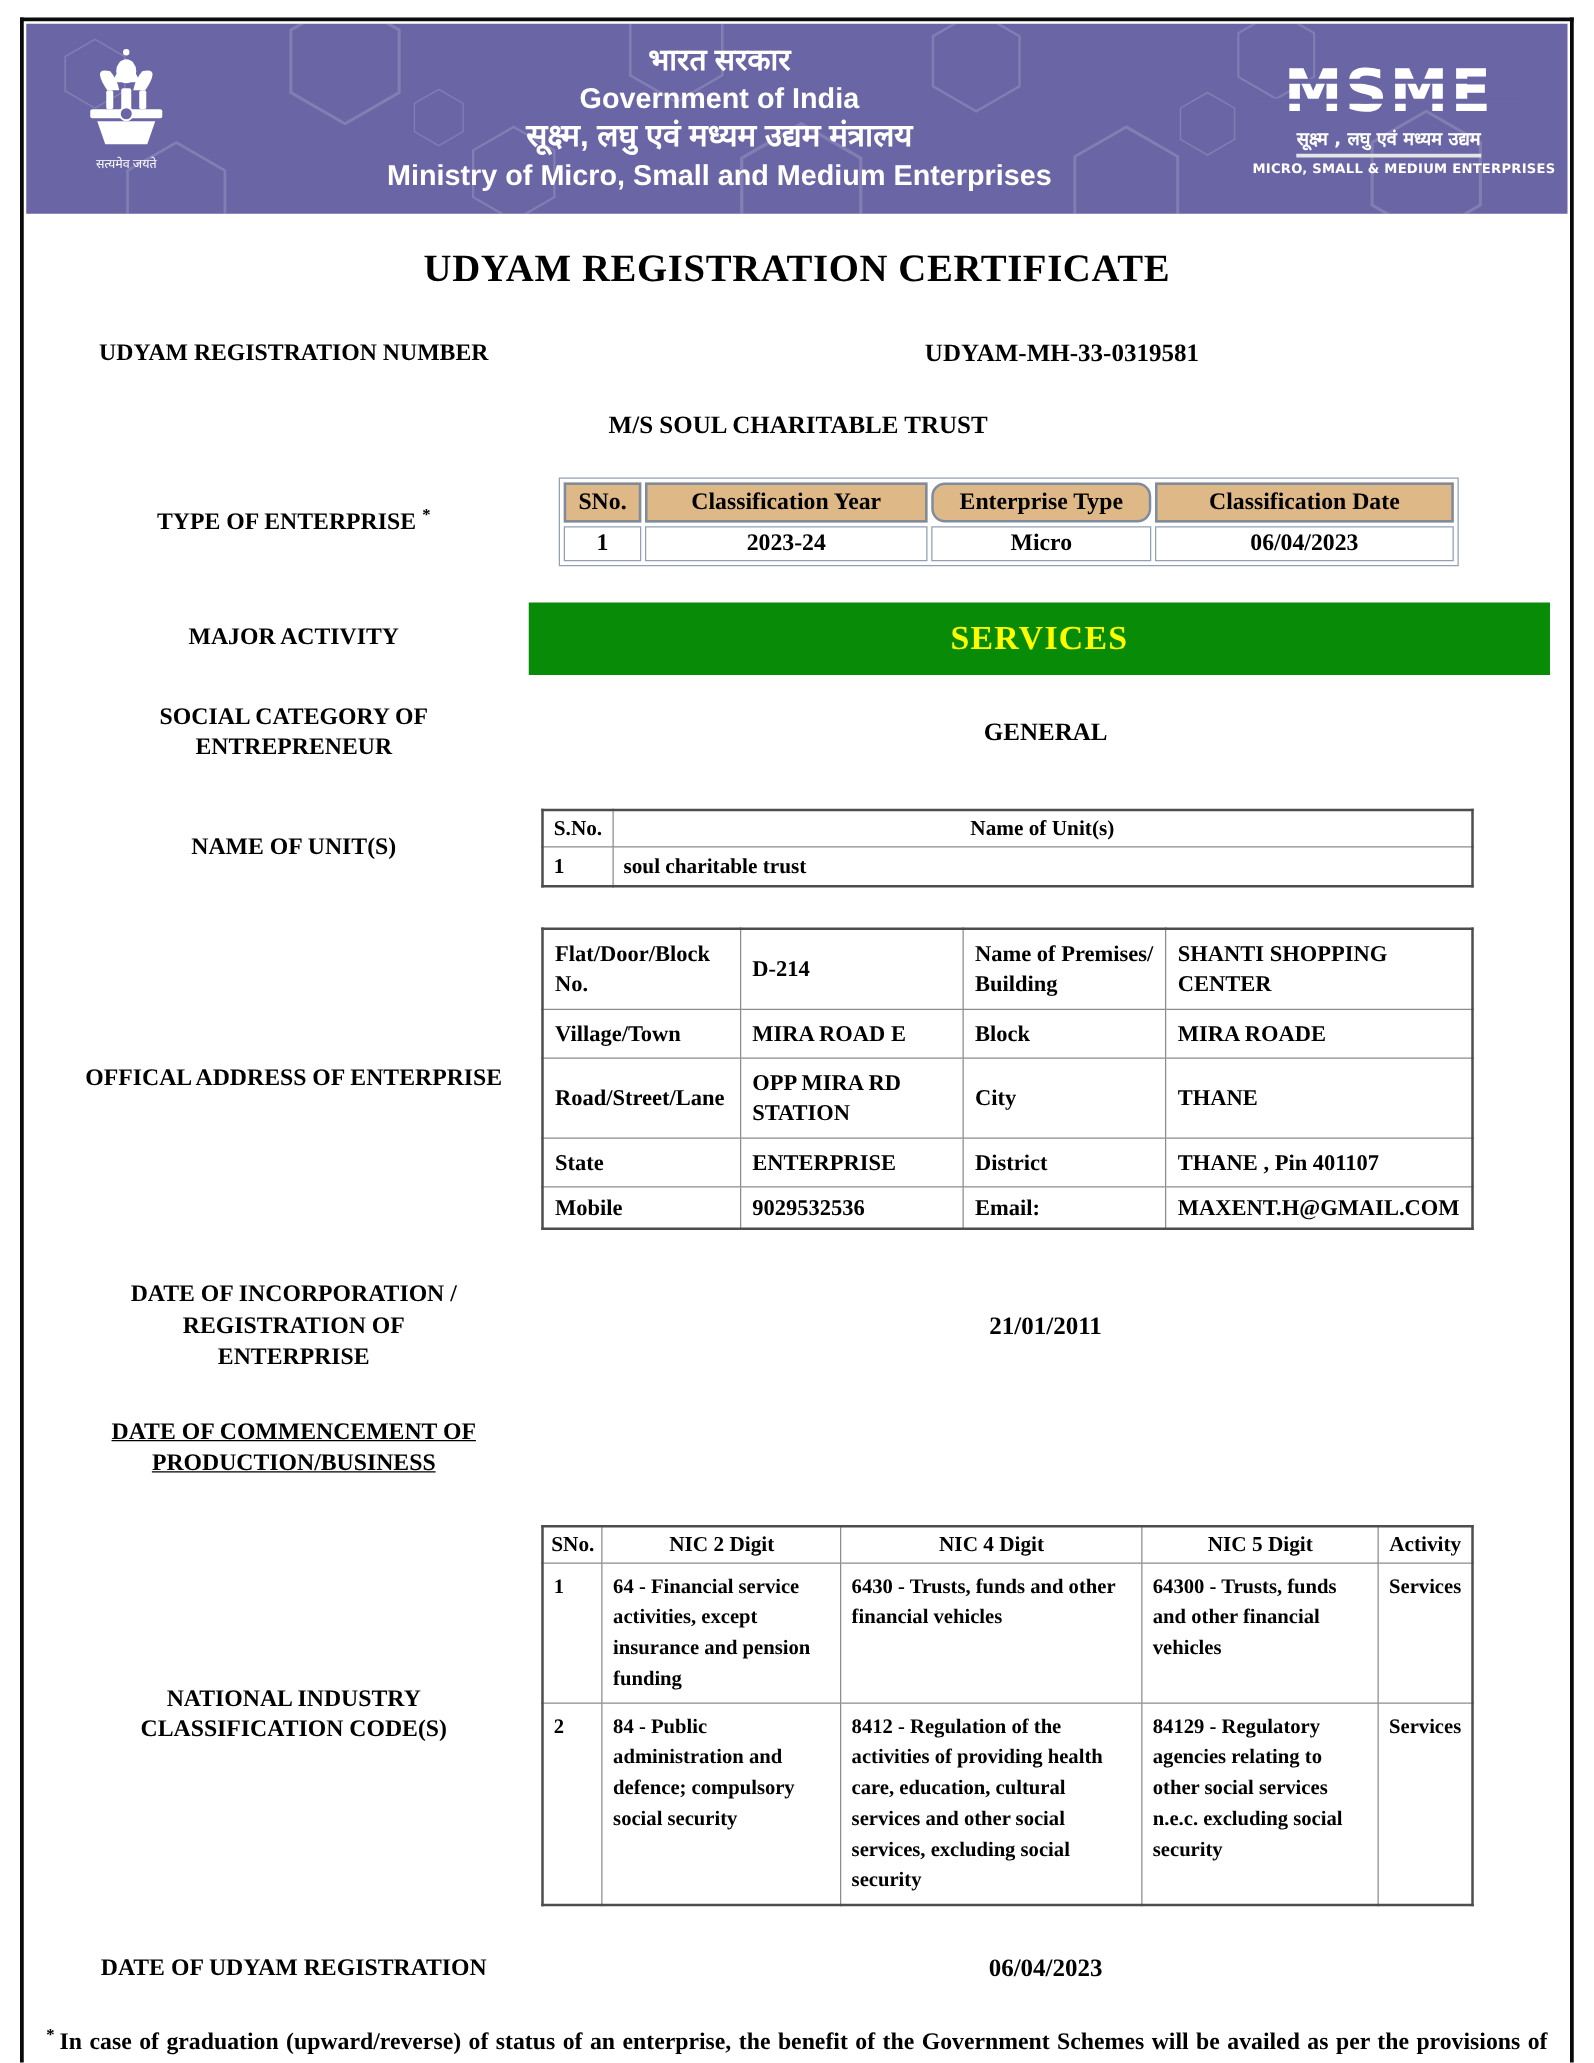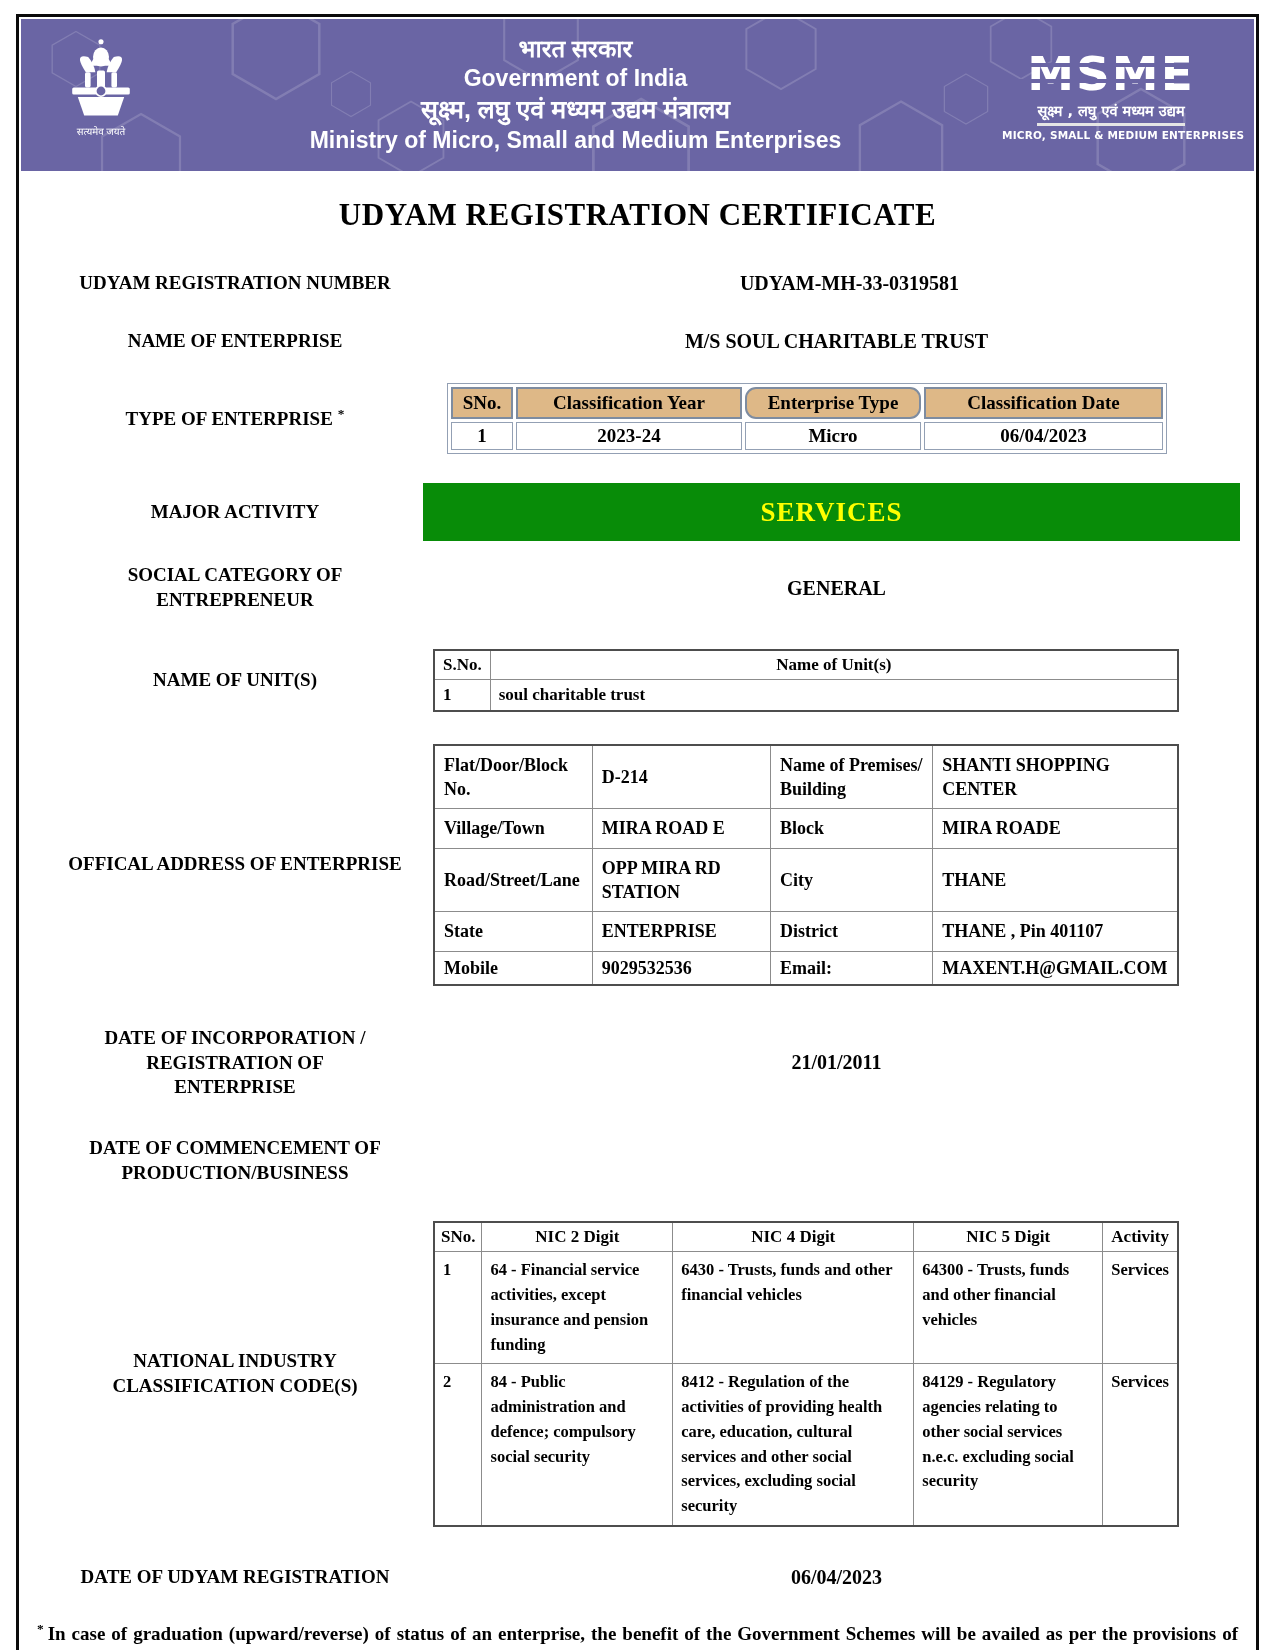--- a/index.html
+++ b/index.html
@@ -133,21 +133,20 @@
   </div>
 
   <div class="doc-title">UDYAM REGISTRATION CERTIFICATE</div>
 
   <div class="row" style="margin-top:38px;gap:26px;">
     <div class="label">UDYAM REGISTRATION NUMBER</div>
     <div class="value">UDYAM-MH-33-0319581</div>
   </div>
 
   <div class="row" style="margin-top:33px;">
-    <div class="label">NAME OF ENTERPRISE</div>
     <div class="value">M/S SOUL CHARITABLE TRUST</div>
   </div>
 
   <div class="row" style="margin-top:30px;">
     <div class="label">
       <span><span>TYPE OF ENTERPRISE</span><span class="sup">*</span></span>
     </div>
     <div class="value block">
       <table class="type-table">
         <tbody>
@@ -244,21 +243,21 @@
 
   <div class="row" style="margin-top:40px; min-height:44px;">
     <div class="label">
       <span style="max-width:300px;">DATE OF INCORPORATION / REGISTRATION OF ENTERPRISE</span>
     </div>
     <div class="value">21/01/2011</div>
   </div>
 
   <div class="row" style="margin-top:36px; min-height:44px;">
     <div class="label">
-      <span style="max-width:300px;">DATE OF COMMENCEMENT OF PRODUCTION/BUSINESS</span>
+      <span style="max-width:300px;text-decoration:underline;">DATE OF COMMENCEMENT OF PRODUCTION/BUSINESS</span>
     </div>
     <div class="value"></div>
   </div>
 
   <div class="row" style="margin-top:36px;">
     <div class="label">
       <span style="max-width:270px;">NATIONAL INDUSTRY CLASSIFICATION CODE(S)</span>
     </div>
     <div class="value block">
       <table class="grid nic-table">

